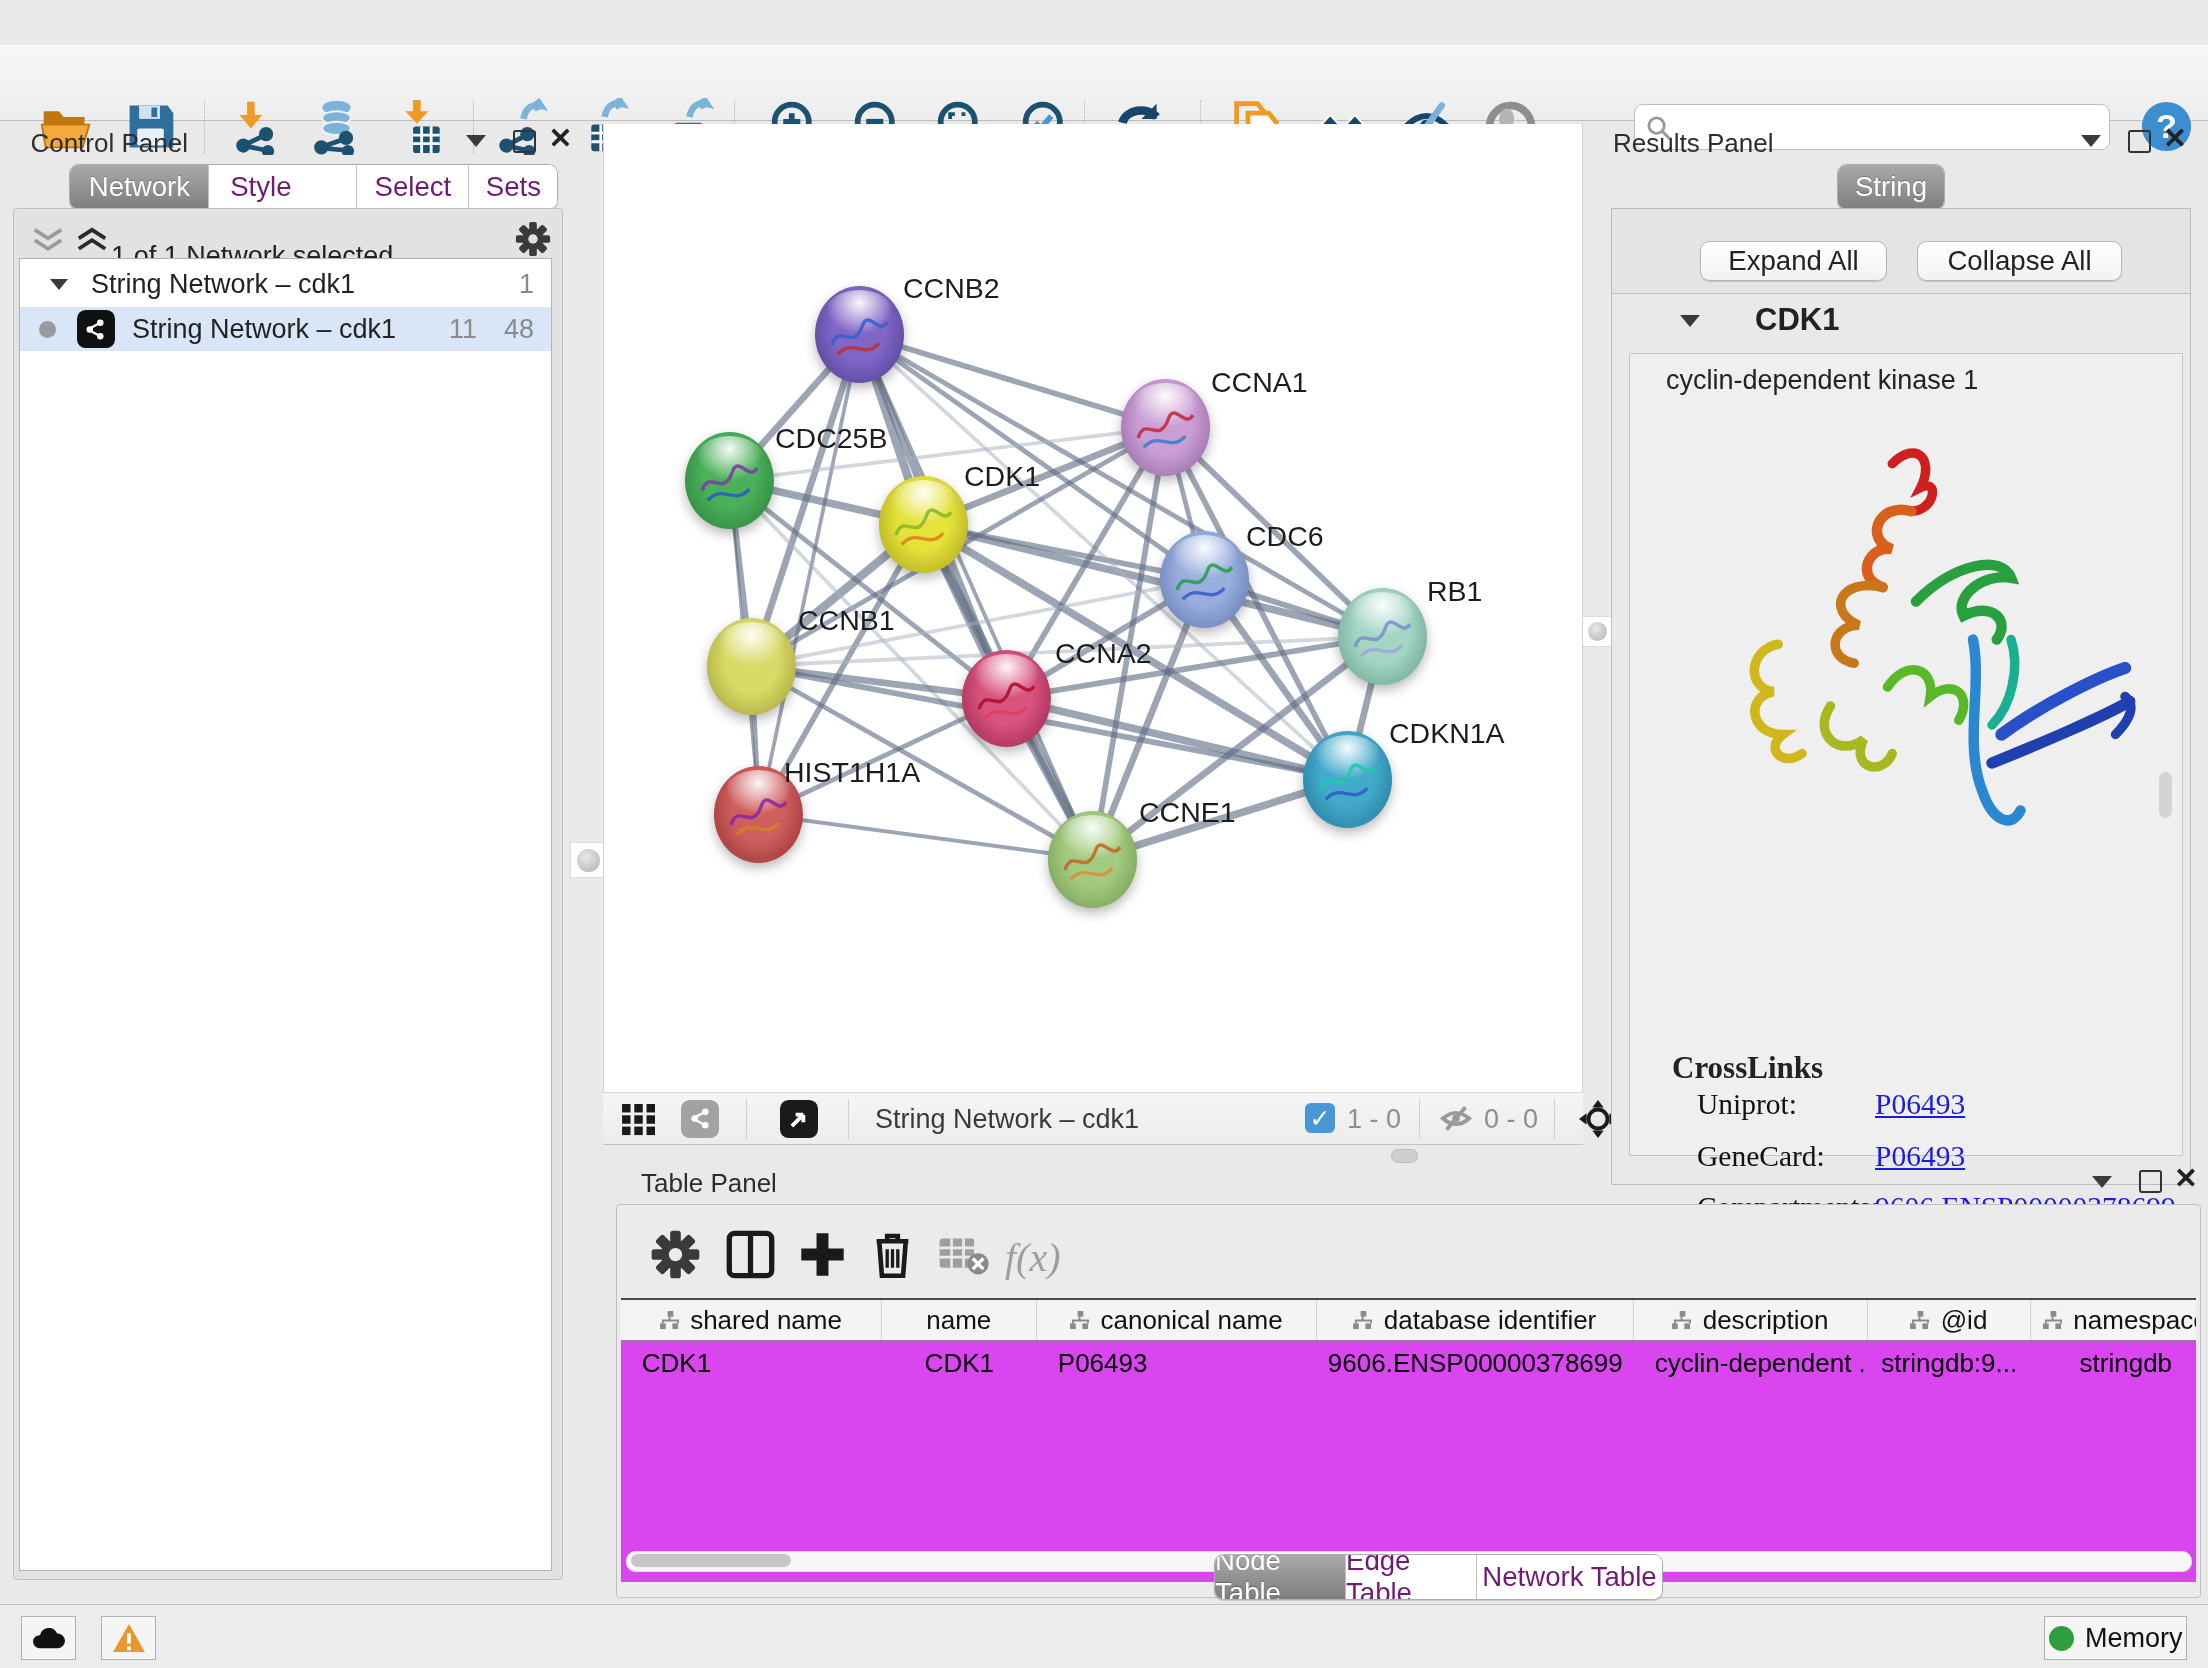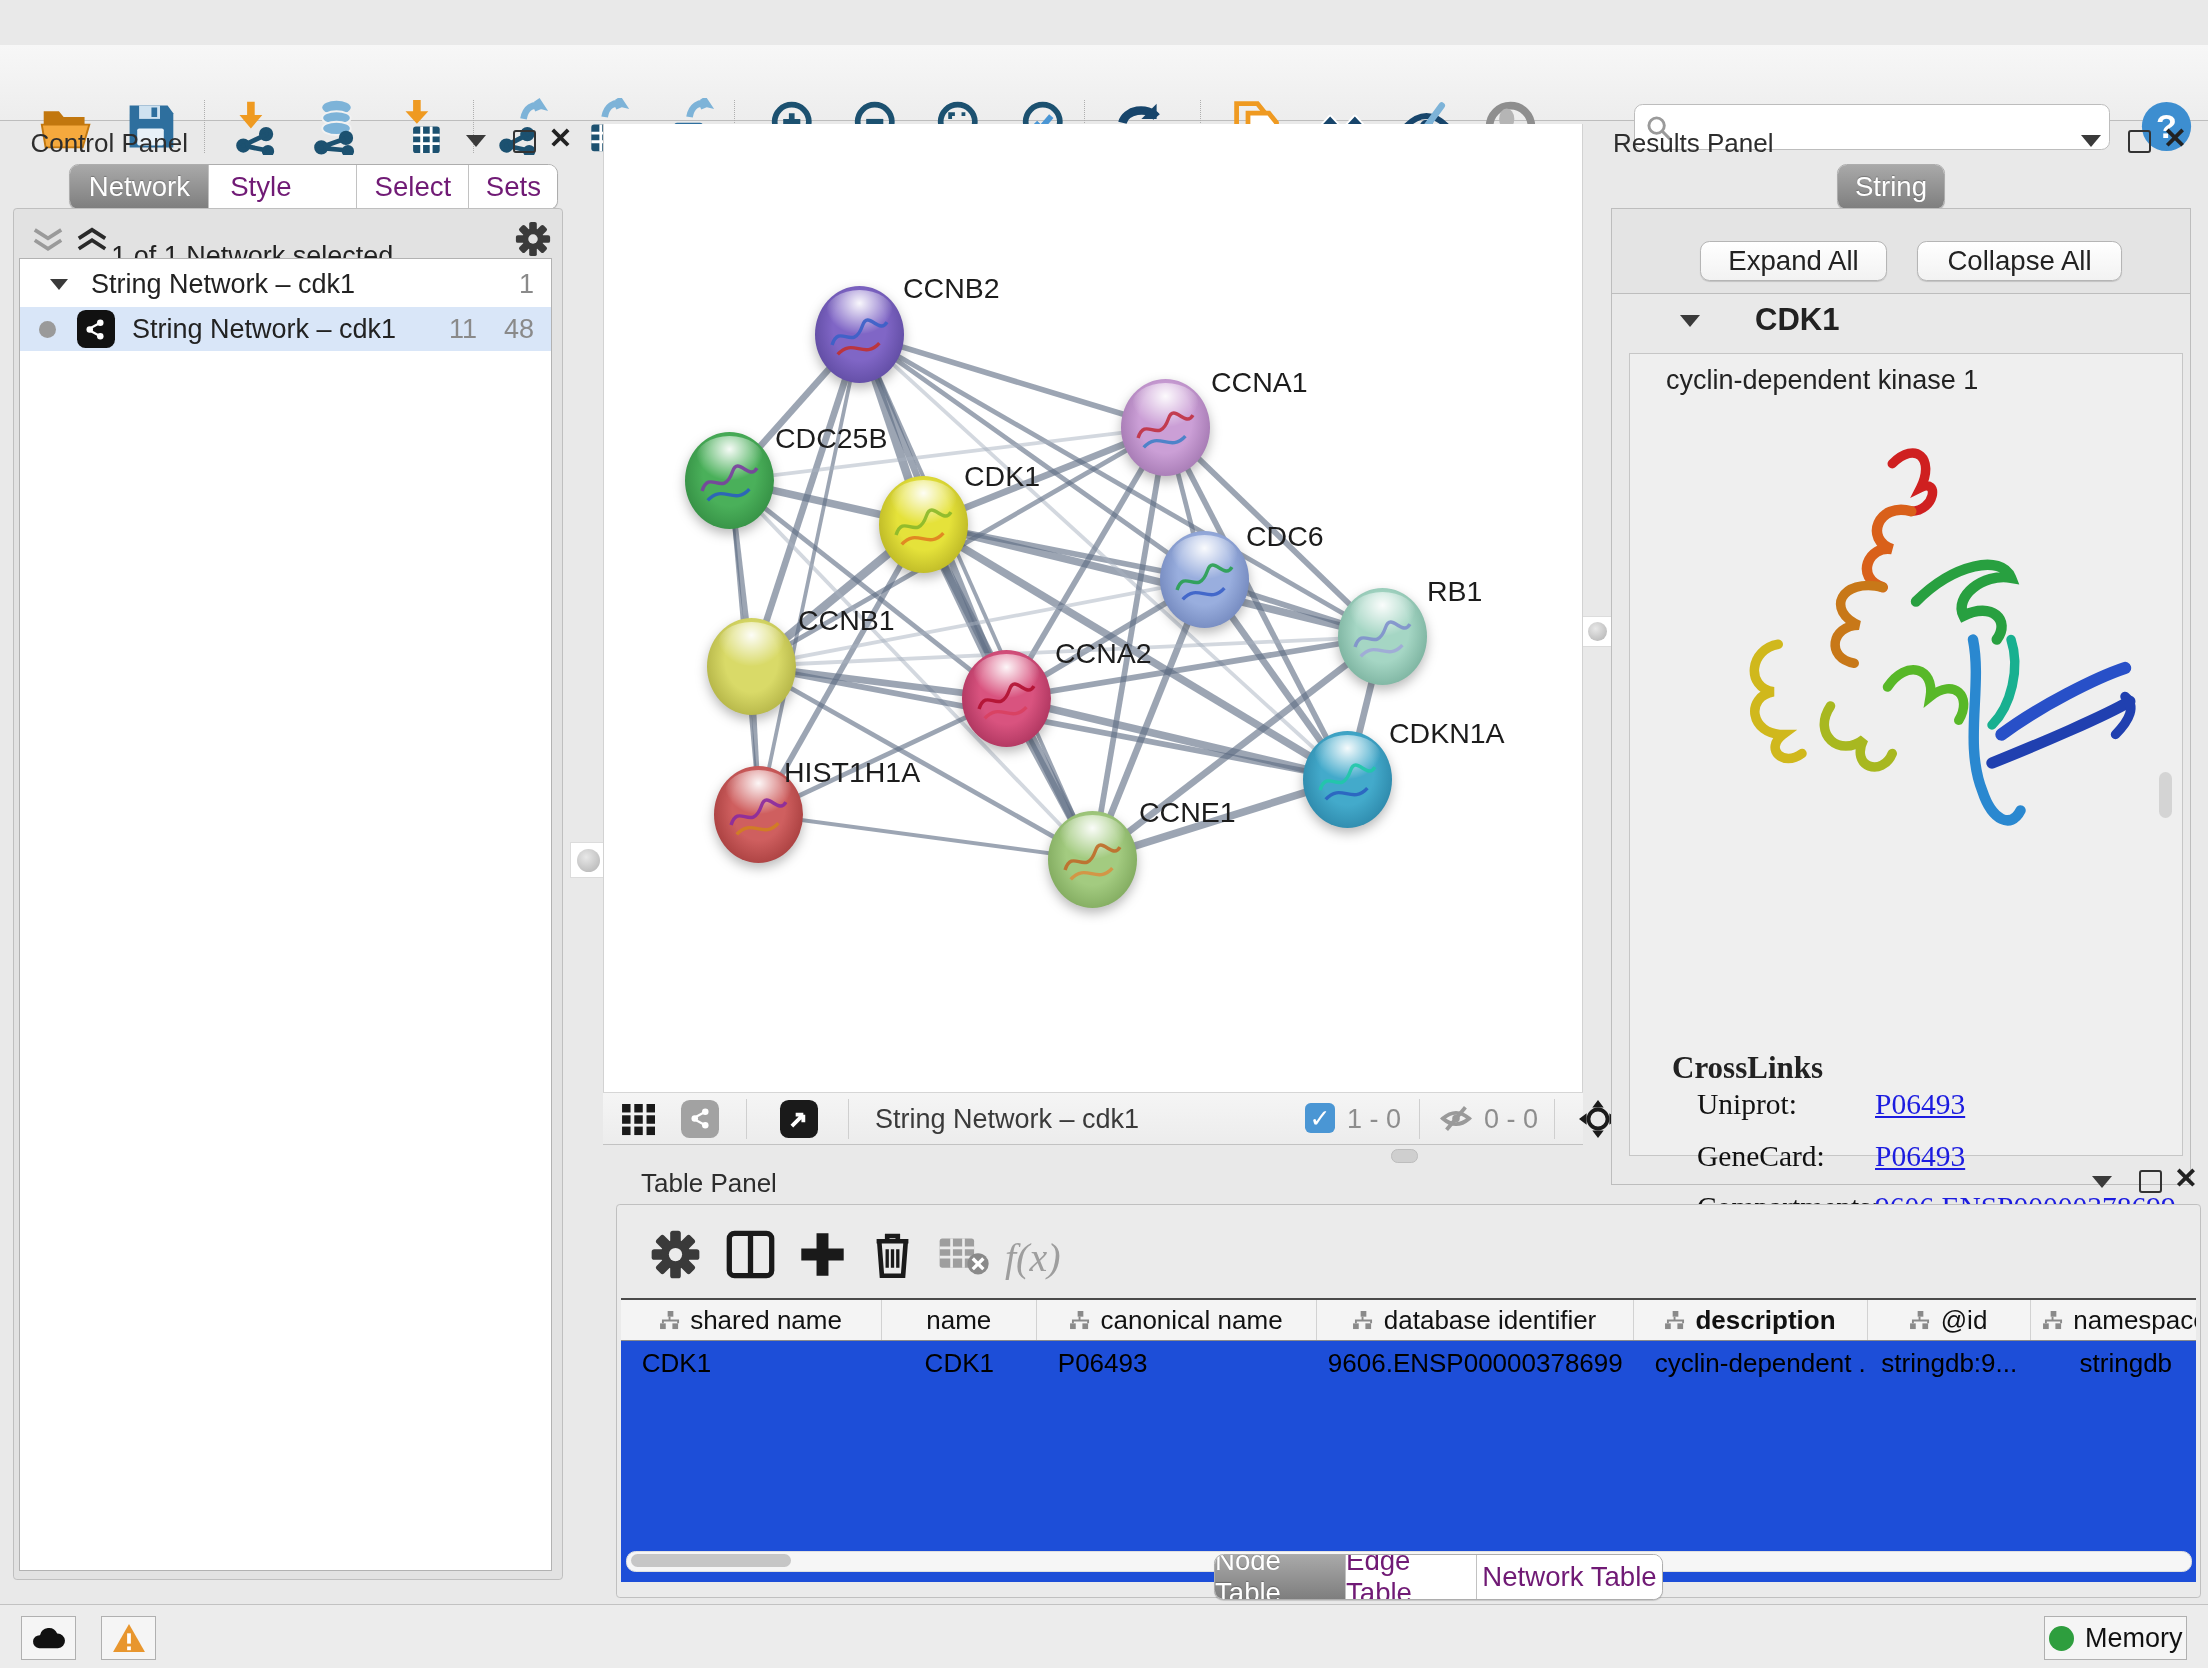--- a/index.html
+++ b/index.html
@@ -64,21 +64,21 @@
   #rp-box2{position:absolute;left:17px;top:169px;width:578px;height:890px;background:#e9e9e9;border:1px solid #bdbdbd;}
   .rp-btn{position:absolute;top:32px;height:38px;background:linear-gradient(#ffffff,#f2f2f2);border:1px solid #b5b5b5;border-radius:9.5px;font-size:27.6px;display:flex;align-items:center;justify-content:center;box-shadow:0 1px 1px rgba(0,0,0,.15);}
   #rp-content{position:absolute;left:17px;top:59px;width:552px;height:801px;background:#efefef;border:1px solid #c6c6c6;}
   .xl-row{position:absolute;font-family:"Liberation Serif",serif;font-size:29.5px;color:#111;}
   .xl-link{font-family:"Liberation Serif",serif;font-size:29.5px;text-decoration:underline;}
 
   
   #table-panel{left:616px;top:1166px;width:1585px;height:430px;}
   #tp-box{position:absolute;left:0px;top:38px;width:1583px;height:392px;background:#ebebeb;border:1px solid #c0c0c0;border-radius:3.8px;}
   .tp-icon{position:absolute;top:23px;width:53px;height:53px;}
-  #tp-table{position:absolute;left:3.8px;top:93px;width:1575px;height:282px;background:#1d4ed8;border-top:2.9px solid #4a4a4a;overflow:hidden;}
+  #tp-table{position:absolute;left:3.8px;top:93px;width:1575px;height:282px;background:#d946ef;border-top:2.9px solid #4a4a4a;overflow:hidden;}
   #tp-header{position:absolute;left:0;top:0;height:40px;display:flex;background:#f4f4f4;border-bottom:1.9px solid #8a8a8a;}
   .th{display:flex;align-items:center;justify-content:center;gap:9.5px;font-size:26px;color:#111;border-right:1px solid #d2d2d2;box-sizing:border-box;overflow:hidden;white-space:nowrap;}
   #tp-row{position:absolute;left:0;top:42px;height:42px;display:flex;}
   .td{display:flex;align-items:center;font-size:26px;color:#000;box-sizing:border-box;overflow:hidden;white-space:nowrap;}
   #tp-hscroll{position:absolute;left:5.7px;top:251px;width:1564px;height:19px;background:#f6f6f6;border:1px solid #e0e0e0;border-radius:9.5px;}
   #tp-hthumb{position:absolute;left:3.8px;top:1.9px;width:160px;height:13.3px;background:#c6c6c6;border-radius:7.6px;}
 
   
   #statusbar{left:0;top:1604px;width:2208px;height:65px;background:#ececec;border-top:1px solid #c2c2c2;}
   .sb-btn{position:absolute;top:11.4px;height:42px;background:#f5f5f5;border:1.9px solid #b0b0b0;display:flex;align-items:center;justify-content:center;}
@@ -640,21 +640,21 @@
               <svg width="21" height="19" viewBox="0 0 22 20">
                 <g fill="#8a8a8a">
                   <rect x="8" y="0" width="6" height="6"></rect>
                   <rect x="0" y="13" width="6" height="6"></rect>
                   <rect x="13" y="13" width="6" height="6"></rect>
                   <path d="M10 6 v4 M3 13 v-3 h16 v3" stroke="#8a8a8a" stroke-width="2" fill="none"></path>
                 </g>
               </svg>
               <span>database identifier</span>
             </div>
-            <div class="th" style="width: 234px; font-weight: bold;">
+            <div class="th" style="width: 234px;">
               <svg width="21" height="19" viewBox="0 0 22 20">
                 <g fill="#8a8a8a">
                   <rect x="8" y="0" width="6" height="6"></rect>
                   <rect x="0" y="13" width="6" height="6"></rect>
                   <rect x="13" y="13" width="6" height="6"></rect>
                   <path d="M10 6 v4 M3 13 v-3 h16 v3" stroke="#8a8a8a" stroke-width="2" fill="none"></path>
                 </g>
               </svg>
               <span>description</span>
             </div>

